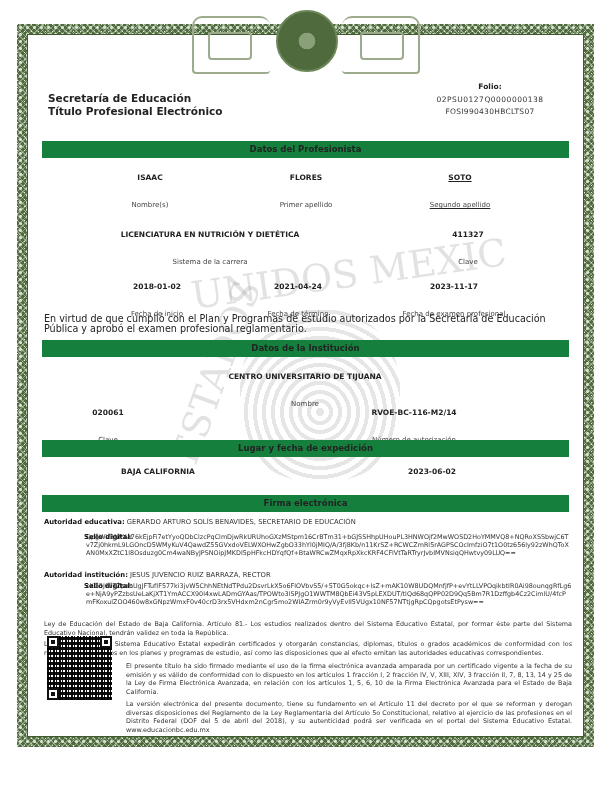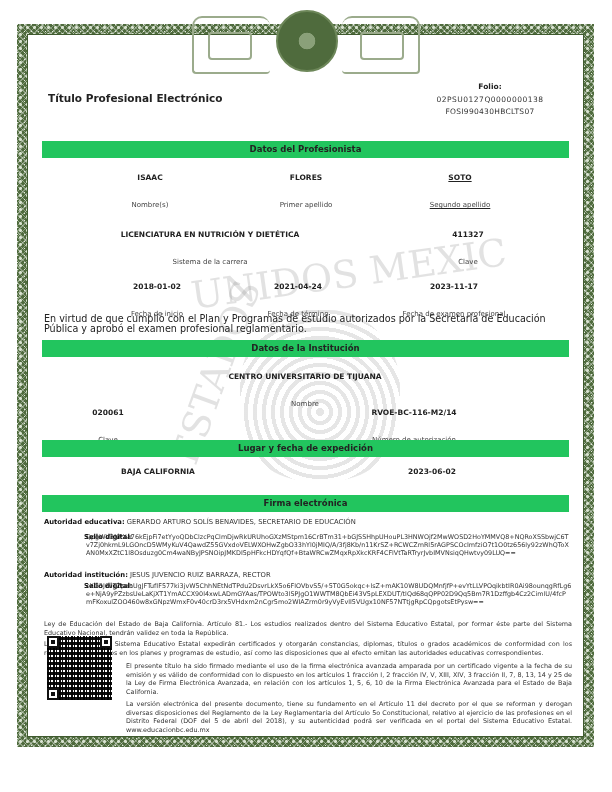--- a/index.html
+++ b/index.html
@@ -29,21 +29,21 @@
 
   .hdr-left { position:absolute; left:48px; top:92px; font-size:10.5px; line-height:12.5px; }
   .hdr-left .b { font-weight:bold; }
   .hdr-left .n { font-weight:normal; font-size:10.5px; }
   .hdr-right { position:absolute; left:396px; top:82px; width:188px; text-align:center; font-size:8px; }
   .folio-label { font-weight:bold; font-size:7.5px; }
   .folio-val { font-size:7.5px; letter-spacing:0.5px; color:#333; margin-top:4px; }
   .curp-label { background:#e2e2e2; font-weight:bold; font-size:7.5px; padding:2px 0; margin-top:6px; }
   .curp-val { font-size:7.5px; color:#333; margin-top:3px; letter-spacing:0.3px; }
 
-  .section-bar { position:absolute; left:42px; width:527px; height:17px; background:#22c55e; text-align:center; font-weight:bold; font-size:8.5px; line-height:17px; }
+  .section-bar { position:absolute; left:42px; width:527px; height:17px; background:#15803d; text-align:center; font-weight:bold; font-size:8.5px; line-height:17px; }
   .field { position:absolute; text-align:center; width:160px; }
   .field .v { font-weight:bold; font-size:7.5px; }
   .field .l { font-size:7px; color:#444; margin-top:19px; }
 
   .para { position:absolute; left:44px; width:528px; font-size:9.6px; line-height:10px; color:#222; }
   .sig-row { position:absolute; left:44px; font-size:6.8px; color:#333; }
   .sig-row b { color:#111; }
   .sello { position:absolute; left:44px; width:528px; font-size:6.4px; line-height:8.2px; color:#333; }
   .sello .lab { position:absolute; left:0; top:0; font-weight:bold; color:#111; font-size:6.8px;padding-left:40px; }
   .sello .txt { margin-left:42px; word-break:break-all; }
@@ -72,20 +72,21 @@
     </div>
 </div>
 
 <div class="watermark">
   <div class="wm-eagle"></div>
   <div class="wm-text" style="left:40px;top:12px;transform:rotate(-8deg);">UNIDOS MEXIC</div>
   <div class="wm-text" style="left:-30px;top:110px;transform:rotate(-70deg);">ESTADOS</div>
 </div>
 
 <div class="hdr-left">
+  <div class="b">Secretaría de Educación</div>
   <div class="b">Título Profesional Electrónico</div>
 </div>
 
 <div class="hdr-right">
   <div class="folio-label">Folio:</div>
   <div class="folio-val">02PSU0127Q0000000138</div>
   <div class="curp-val">FOSI990430HBCLTS07</div>
 </div>
 
 <div class="section-bar" style="top:141px;">Datos del Profesionista</div>

